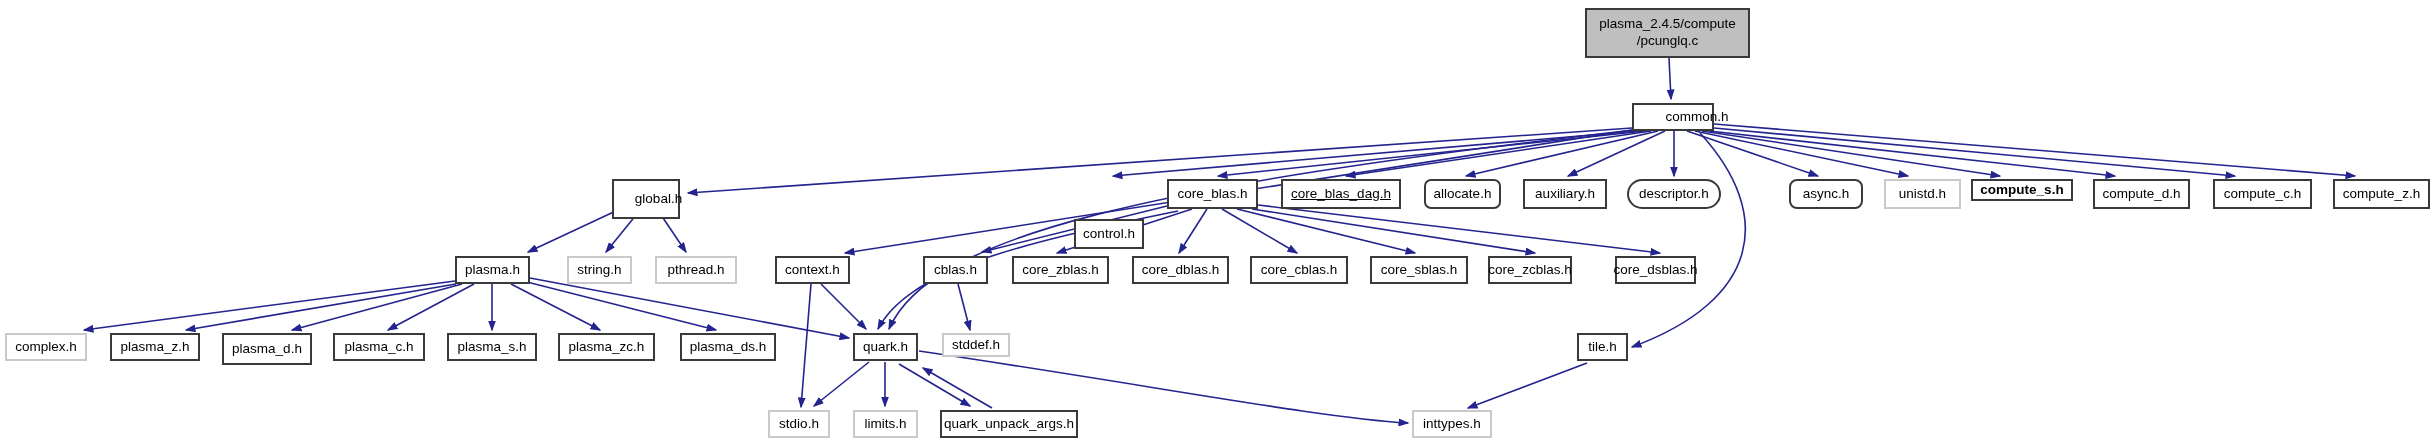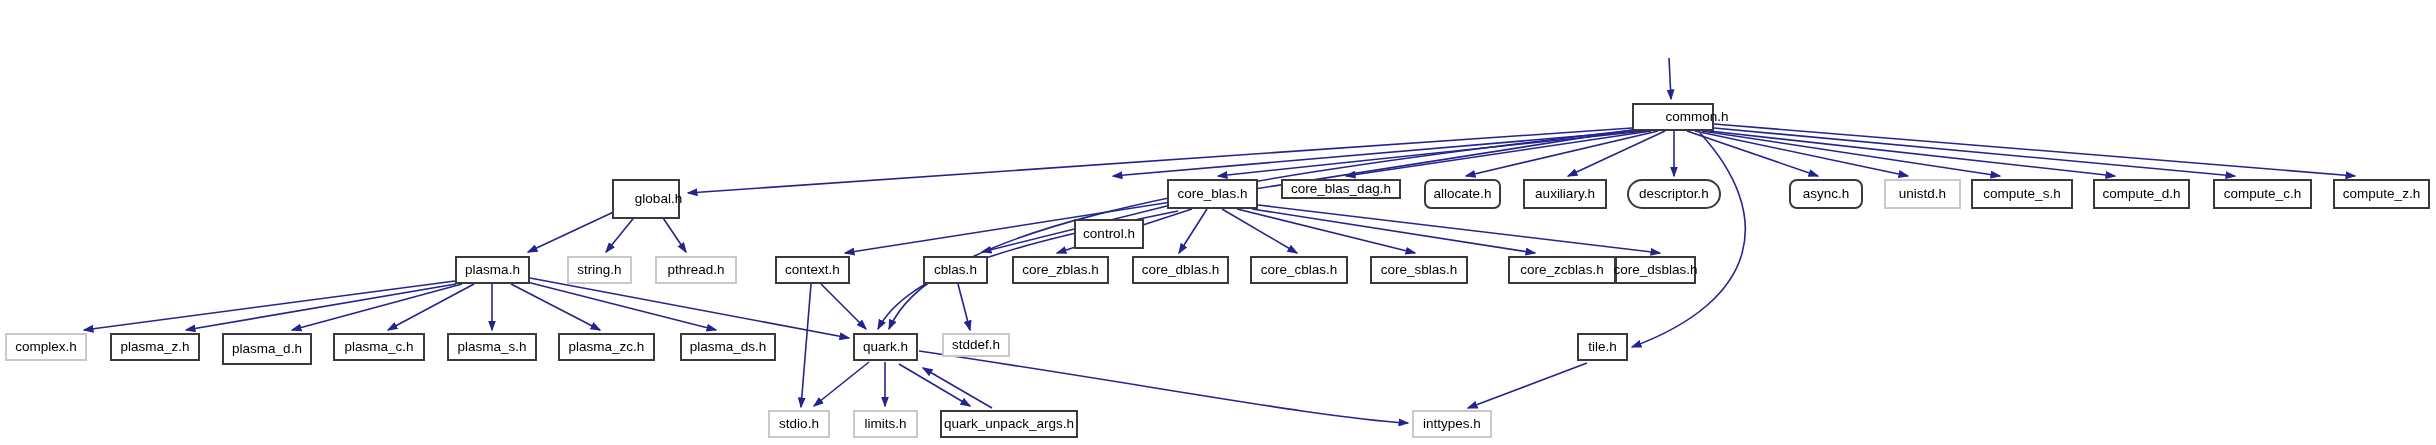--- a/index.html
+++ b/index.html
@@ -82,44 +82,46 @@
         <path d="M958 284 L970 330" class="edge" marker-end="url(#arrowhead)"></path>
         <path d="M869 362 L814 406" class="edge" marker-end="url(#arrowhead)"></path>
         <path d="M885 362 L885 406" class="edge" marker-end="url(#arrowhead)"></path>
         <path d="M899 364 L970 406" class="edge" marker-end="url(#arrowhead)"></path>
         <path d="M992 408 L923 368" class="edge" marker-end="url(#arrowhead)"></path>
         <path d="M919 351 C 1150 385, 1320 418, 1408 423" class="edge" marker-end="url(#arrowhead)"></path>
         <path d="M1587 363 L1468 408" class="edge" marker-end="url(#arrowhead)"></path>
       </g>
   </svg>
   <div id="node-layer">
+      <div class="node root" style="left: 1585px; top: 8px; width: 165px; height: 50px;">plasma_2.4.5/compute
+/pcunglq.c</div>
       <div class="node internal" style="left: 1632px; top: 103px; width: 82px; height: 28px; padding-left: 48px;">common.h</div>
       <div class="node internal" style="left: 612px; top: 179px; width: 68px; height: 40px; padding-left: 25px;">global.h</div>
       <div class="node internal" style="left: 1074px; top: 179px; width: 70px; height: 30px; margin-top: 40px;">control.h</div>
       <div class="node internal" style="left: 1167px; top: 179px; width: 91px; height: 30px;">core_blas.h</div>
-      <div class="node internal" style="left: 1281px; top: 179px; width: 120px; height: 20px;">core_blas_dag.h</div>
+      <div class="node internal" style="left: 1281px; top: 179px; width: 120px; height: 30px; text-decoration: underline;">core_blas_dag.h</div>
       <div class="node internal" style="left: 1424px; top: 179px; width: 77px; height: 30px; border-radius: 7px;">allocate.h</div>
       <div class="node internal" style="left: 1523px; top: 179px; width: 84px; height: 30px;">auxiliary.h</div>
       <div class="node internal" style="left: 1627px; top: 179px; width: 94px; height: 30px; border-radius: 15px;">descriptor.h</div>
       <div class="node internal" style="left: 1789px; top: 179px; width: 74px; height: 30px; border-radius: 8px;">async.h</div>
       <div class="node system" style="left: 1884px; top: 179px; width: 77px; height: 30px;">unistd.h</div>
-      <div class="node internal" style="left: 1971px; top: 179px; width: 102px; height: 30px;">compute_s.h</div>
+      <div class="node internal" style="left: 1971px; top: 179px; width: 102px; height: 22px; font-weight: bold;">compute_s.h</div>
       <div class="node internal" style="left: 2093px; top: 179px; width: 97px; height: 30px;">compute_d.h</div>
       <div class="node internal" style="left: 2213px; top: 179px; width: 99px; height: 30px;">compute_c.h</div>
       <div class="node internal" style="left: 2333px; top: 179px; width: 97px; height: 30px;">compute_z.h</div>
       <div class="node internal" style="left: 455px; top: 256px; width: 75px; height: 28px;">plasma.h</div>
       <div class="node system" style="left: 567px; top: 256px; width: 65px; height: 28px;">string.h</div>
       <div class="node system" style="left: 655px; top: 256px; width: 82px; height: 28px;">pthread.h</div>
       <div class="node internal" style="left: 775px; top: 256px; width: 75px; height: 28px;">context.h</div>
       <div class="node internal" style="left: 923px; top: 256px; width: 65px; height: 28px;">cblas.h</div>
       <div class="node internal" style="left: 1012px; top: 256px; width: 97px; height: 28px;">core_zblas.h</div>
       <div class="node internal" style="left: 1132px; top: 256px; width: 97px; height: 28px;">core_dblas.h</div>
       <div class="node internal" style="left: 1250px; top: 256px; width: 98px; height: 28px;">core_cblas.h</div>
       <div class="node internal" style="left: 1370px; top: 256px; width: 98px; height: 28px;">core_sblas.h</div>
-      <div class="node internal" style="left: 1488px; top: 256px; width: 108px; height: 28px; margin-left: 20px;">core_zcblas.h</div>
+      <div class="node internal" style="left: 1488px; top: 256px; width: 84px; height: 28px;">core_zcblas.h</div>
       <div class="node internal" style="left: 1615px; top: 256px; width: 81px; height: 28px;">core_dsblas.h</div>
       <div class="node system" style="left: 5px; top: 333px; width: 82px; height: 28px;">complex.h</div>
       <div class="node internal" style="left: 110px; top: 333px; width: 90px; height: 28px;">plasma_z.h</div>
       <div class="node internal" style="left: 222px; top: 333px; width: 90px; height: 32px;">plasma_d.h</div>
       <div class="node internal" style="left: 333px; top: 333px; width: 92px; height: 28px;">plasma_c.h</div>
       <div class="node internal" style="left: 447px; top: 333px; width: 90px; height: 28px;">plasma_s.h</div>
       <div class="node internal" style="left: 558px; top: 333px; width: 97px; height: 28px;">plasma_zc.h</div>
       <div class="node internal" style="left: 680px; top: 333px; width: 96px; height: 28px;">plasma_ds.h</div>
       <div class="node internal" style="left: 853px; top: 333px; width: 65px; height: 28px;">quark.h</div>
       <div class="node system" style="left: 942px; top: 333px; width: 68px; height: 24px;">stddef.h</div>

